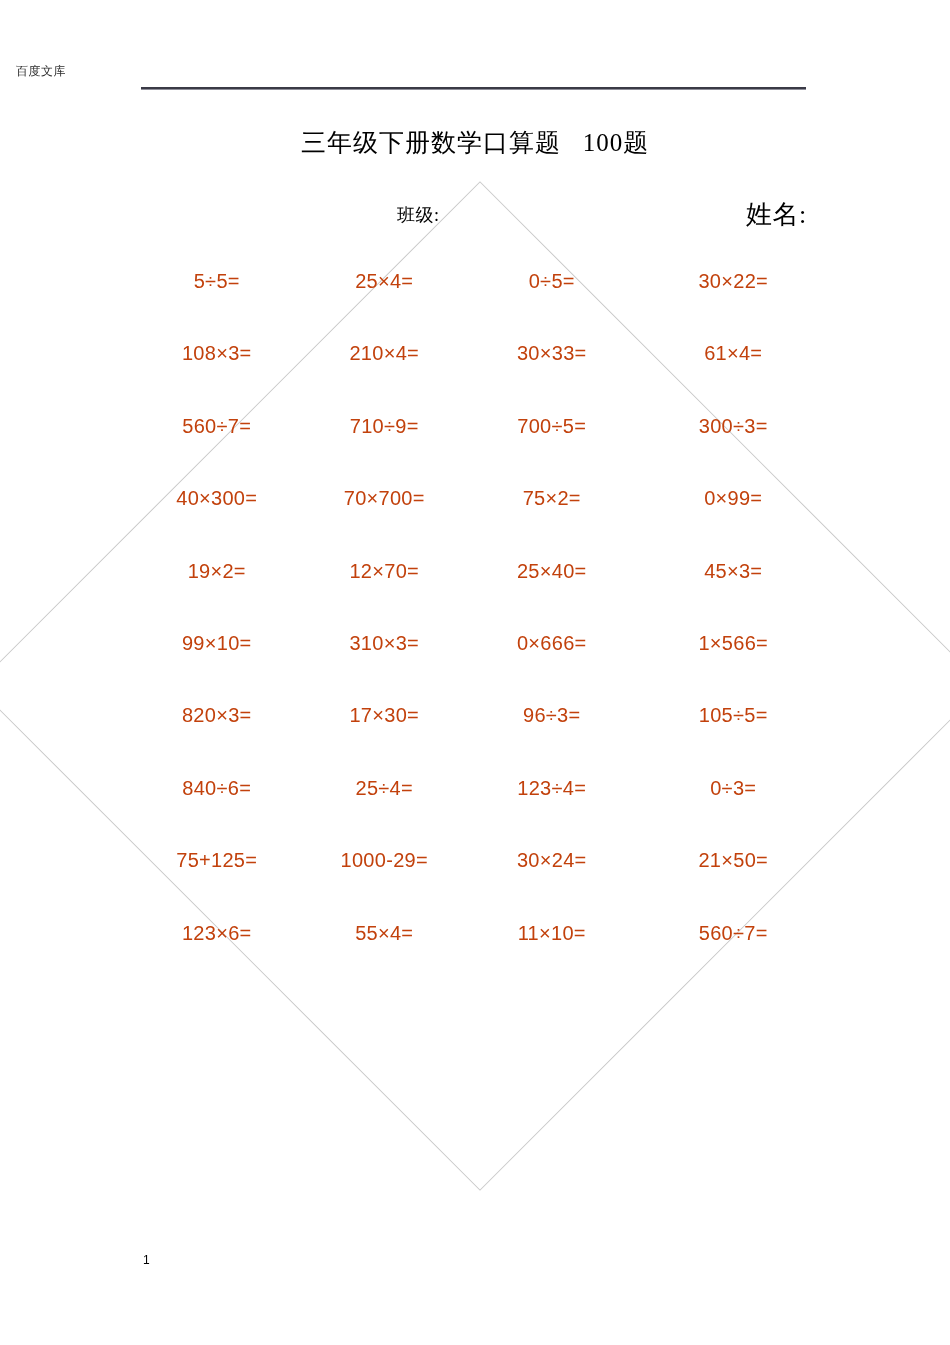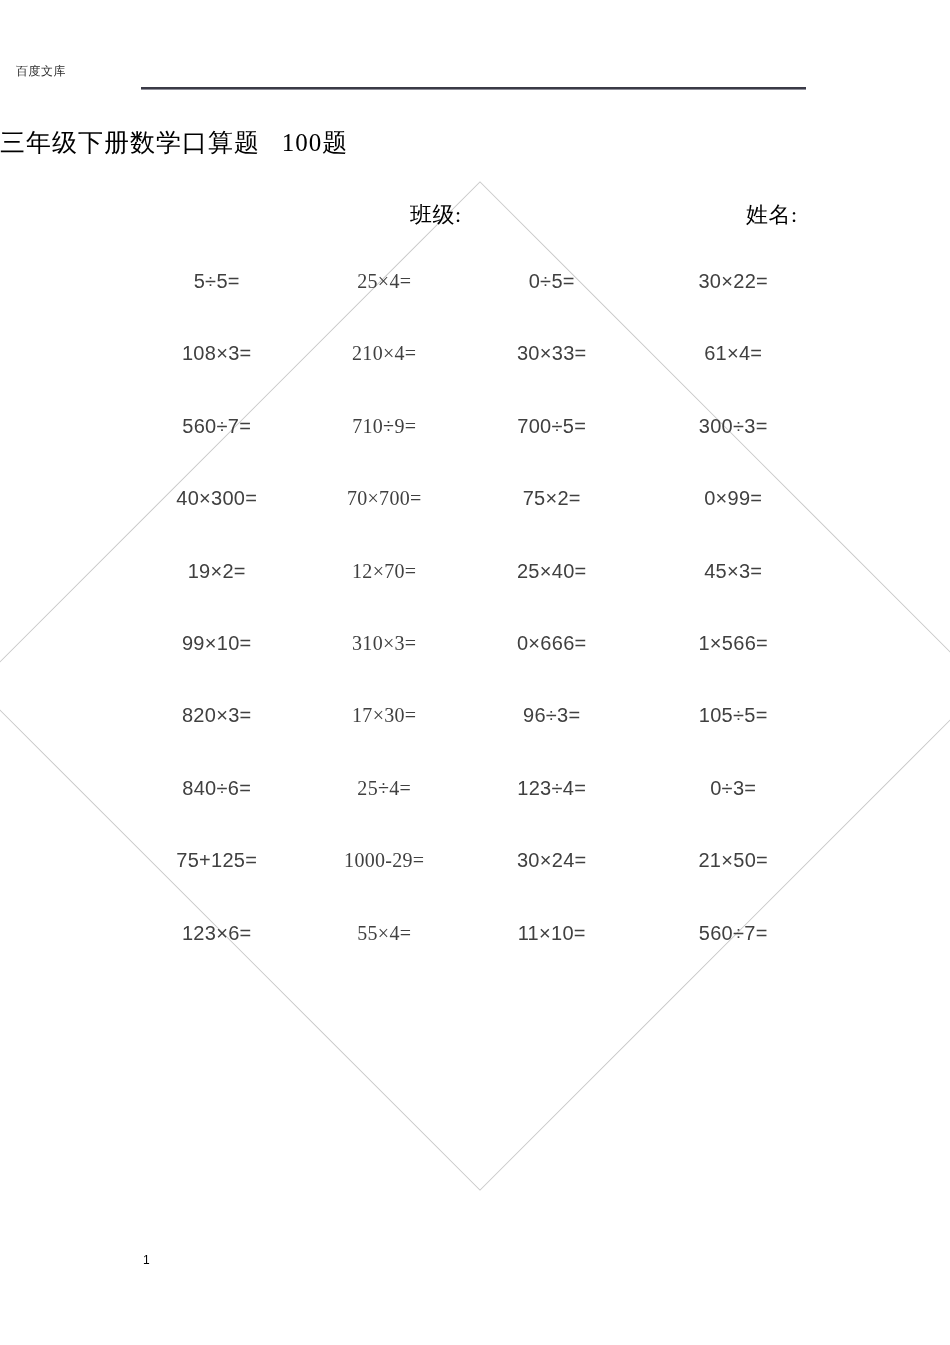--- a/index.html
+++ b/index.html
@@ -63,51 +63,51 @@
     border-top: 2px solid #3a3a46;
     border-bottom: 1px solid #8e8e99;
   }
 
   
   #doc-title {
     position: absolute;
     left: 0;
     top: 126px;
     width: 950px;
-    text-align: left;
+    text-align: center;
     font-size: 25px;
     line-height: 34px;
     font-family: "Liberation Serif", "DejaVu Serif", serif;
     letter-spacing: 1px;
     z-index: 2;
     white-space: pre;
   }
 
   
   #meta-row {
     position: absolute;
     left: 0;
     top: 200px;
     width: 950px;
     height: 34px;
     z-index: 2;
   }
   #meta-class {
     position: absolute;
-    left: 410px;
+    left: 397px;
     top: 0;
-    font-size: 22px;
+    font-size: 18px;
     line-height: 30px;
     letter-spacing: 0.5px;
   }
   #meta-name {
     position: absolute;
     left: 746px;
     top: 0;
-    font-size: 22px;
+    font-size: 26px;
     line-height: 30px;
     letter-spacing: 0.5px;
   }
 
   
   #problem-grid {
     position: absolute;
     left: 133px;
     top: 268px;
     width: 684px;
@@ -118,27 +118,27 @@
     width: 684px;
     height: 72.4px;
     align-items: flex-start;
   }
   .pcell {
     width: 171px;
     text-align: center;
     font-family: "Liberation Sans", "DejaVu Sans", sans-serif;
     font-size: 20px;
     line-height: 26px;
-    color: #404040;
+    color: #c2410c;
     white-space: nowrap;
     letter-spacing: 0.3px;
   }
   
   .pcell.c1 { text-align: center; }
-  .pcell.c2 { text-align: center; font-family: Liberation Serif, serif; }
+  .pcell.c2 { text-align: center; }
   .pcell.c3 { text-align: center; }
   .pcell.c4 { text-align: center; padding-left: 14px; }
 
   
   #page-number {
     position: absolute;
     left: 143px;
     top: 1253px;
     font-family: "Liberation Sans", "DejaVu Sans", sans-serif;
     font-size: 12px;

